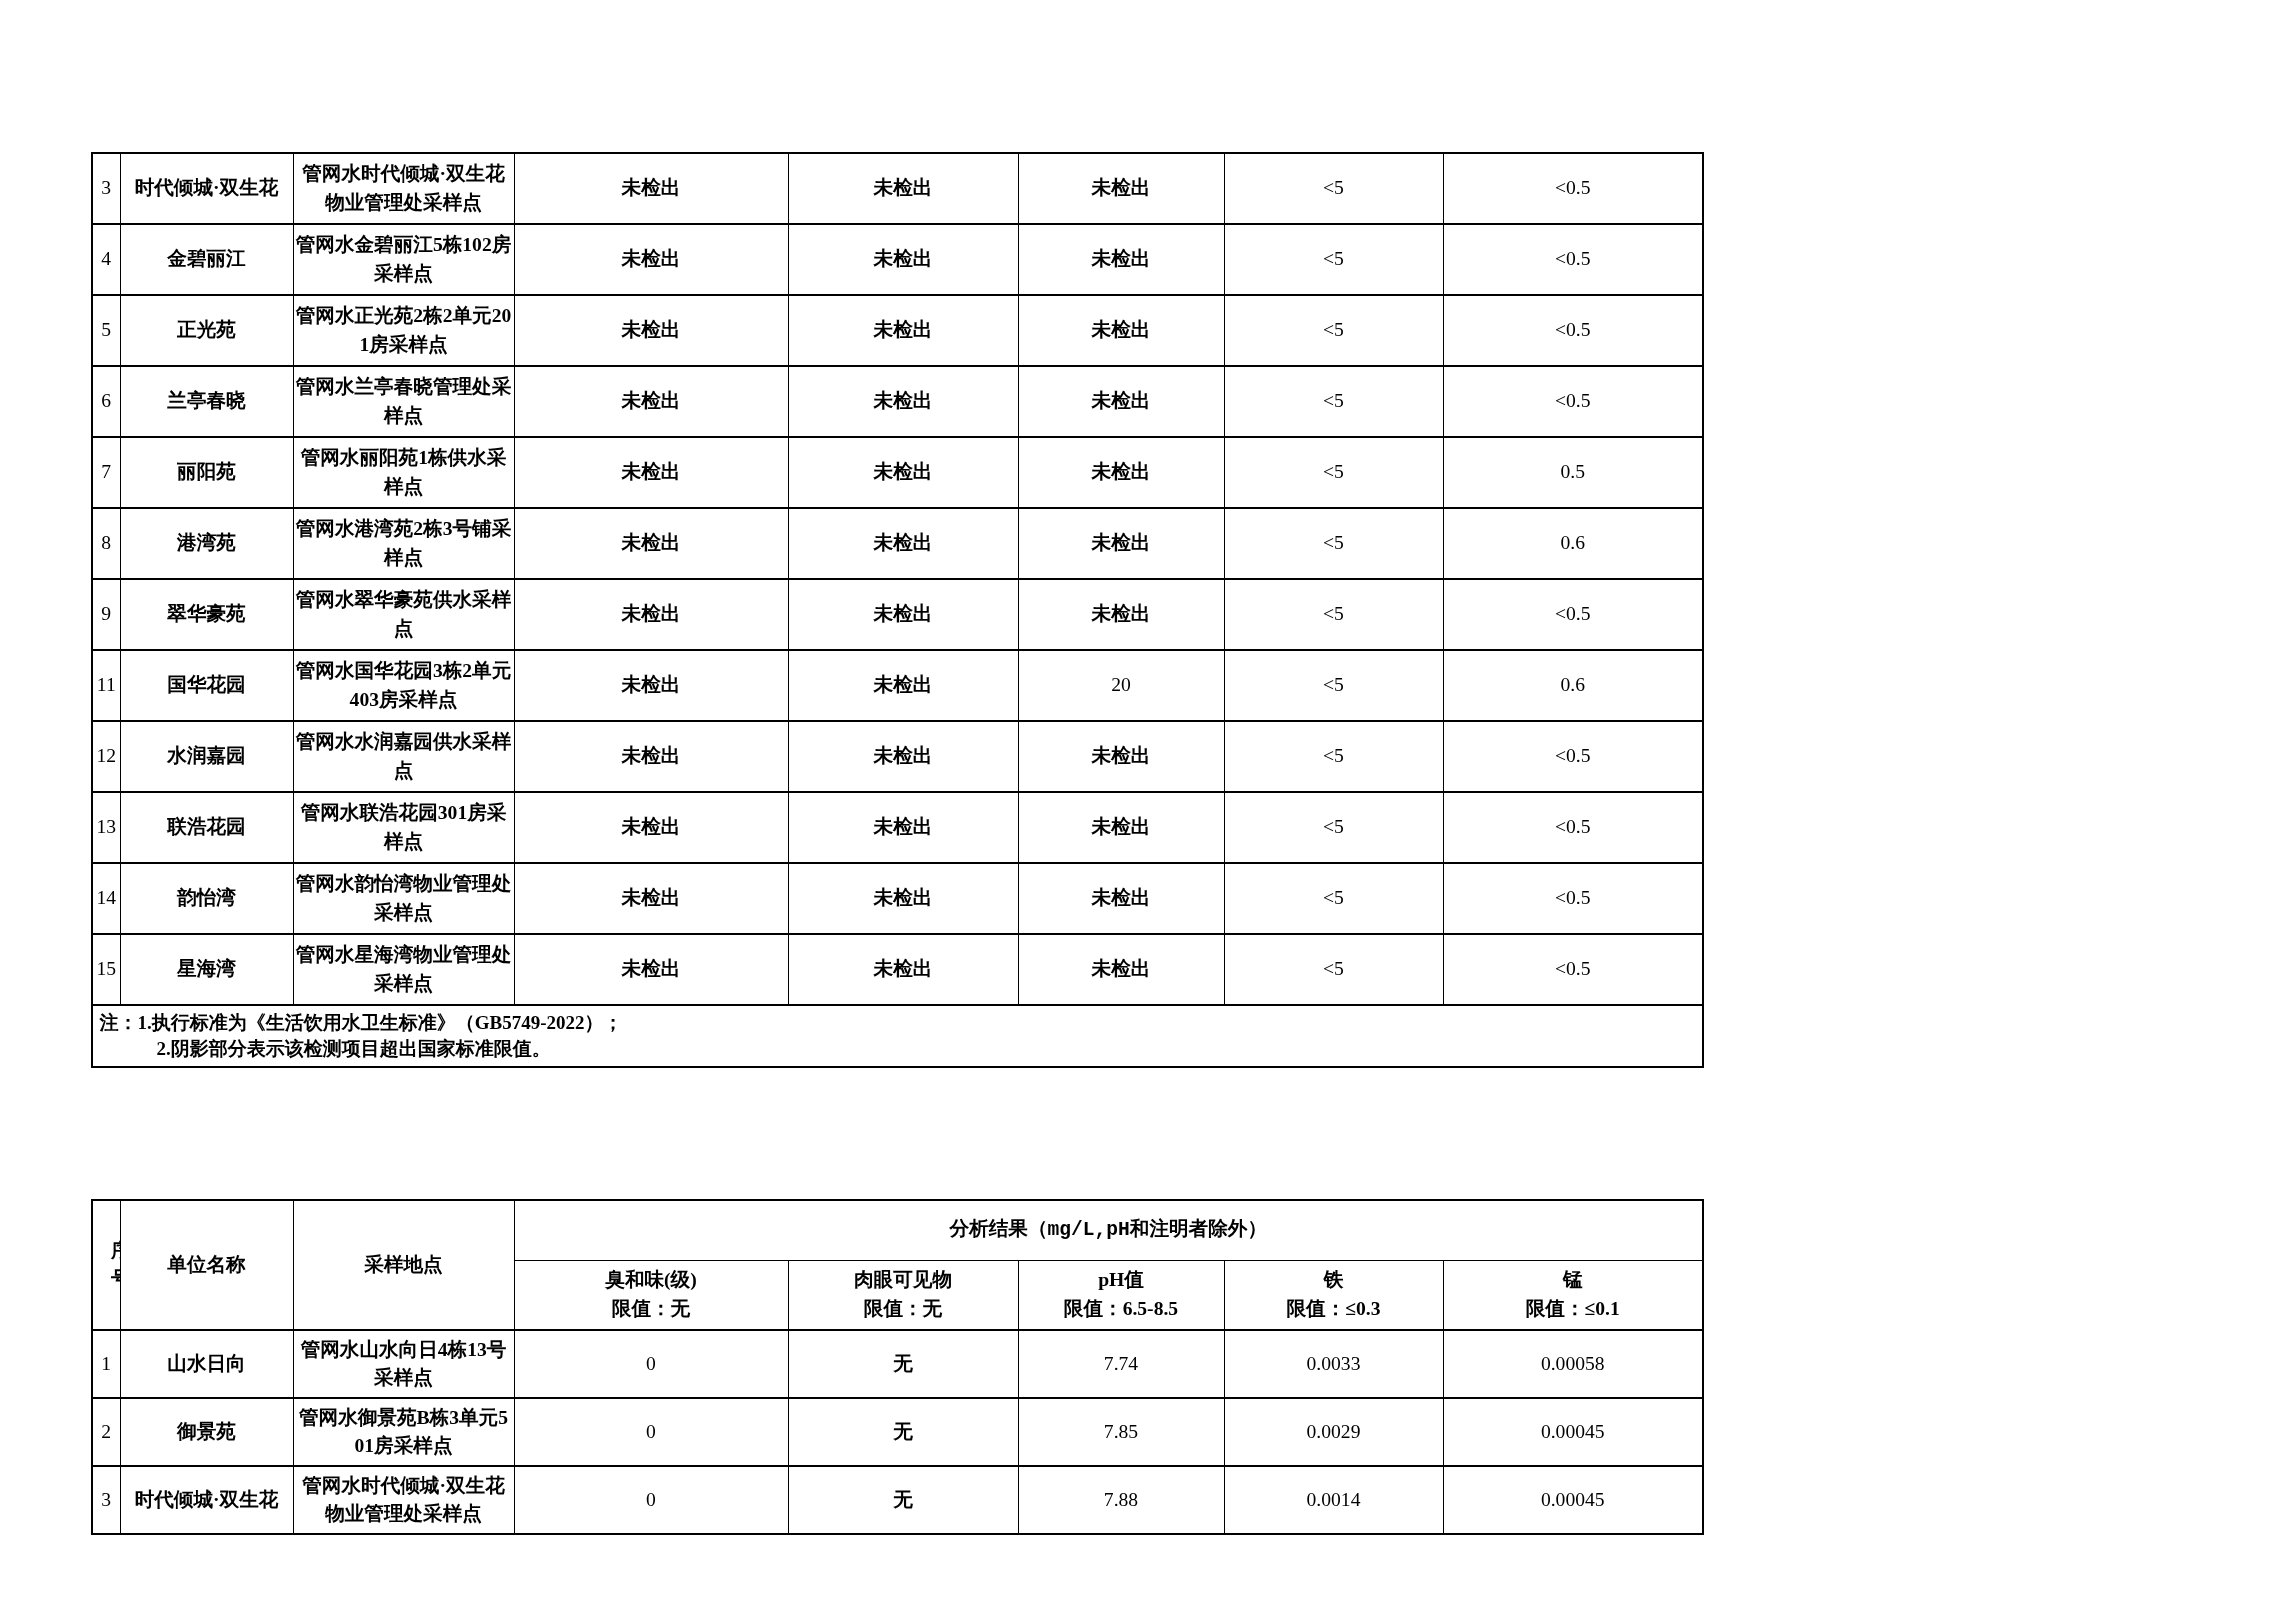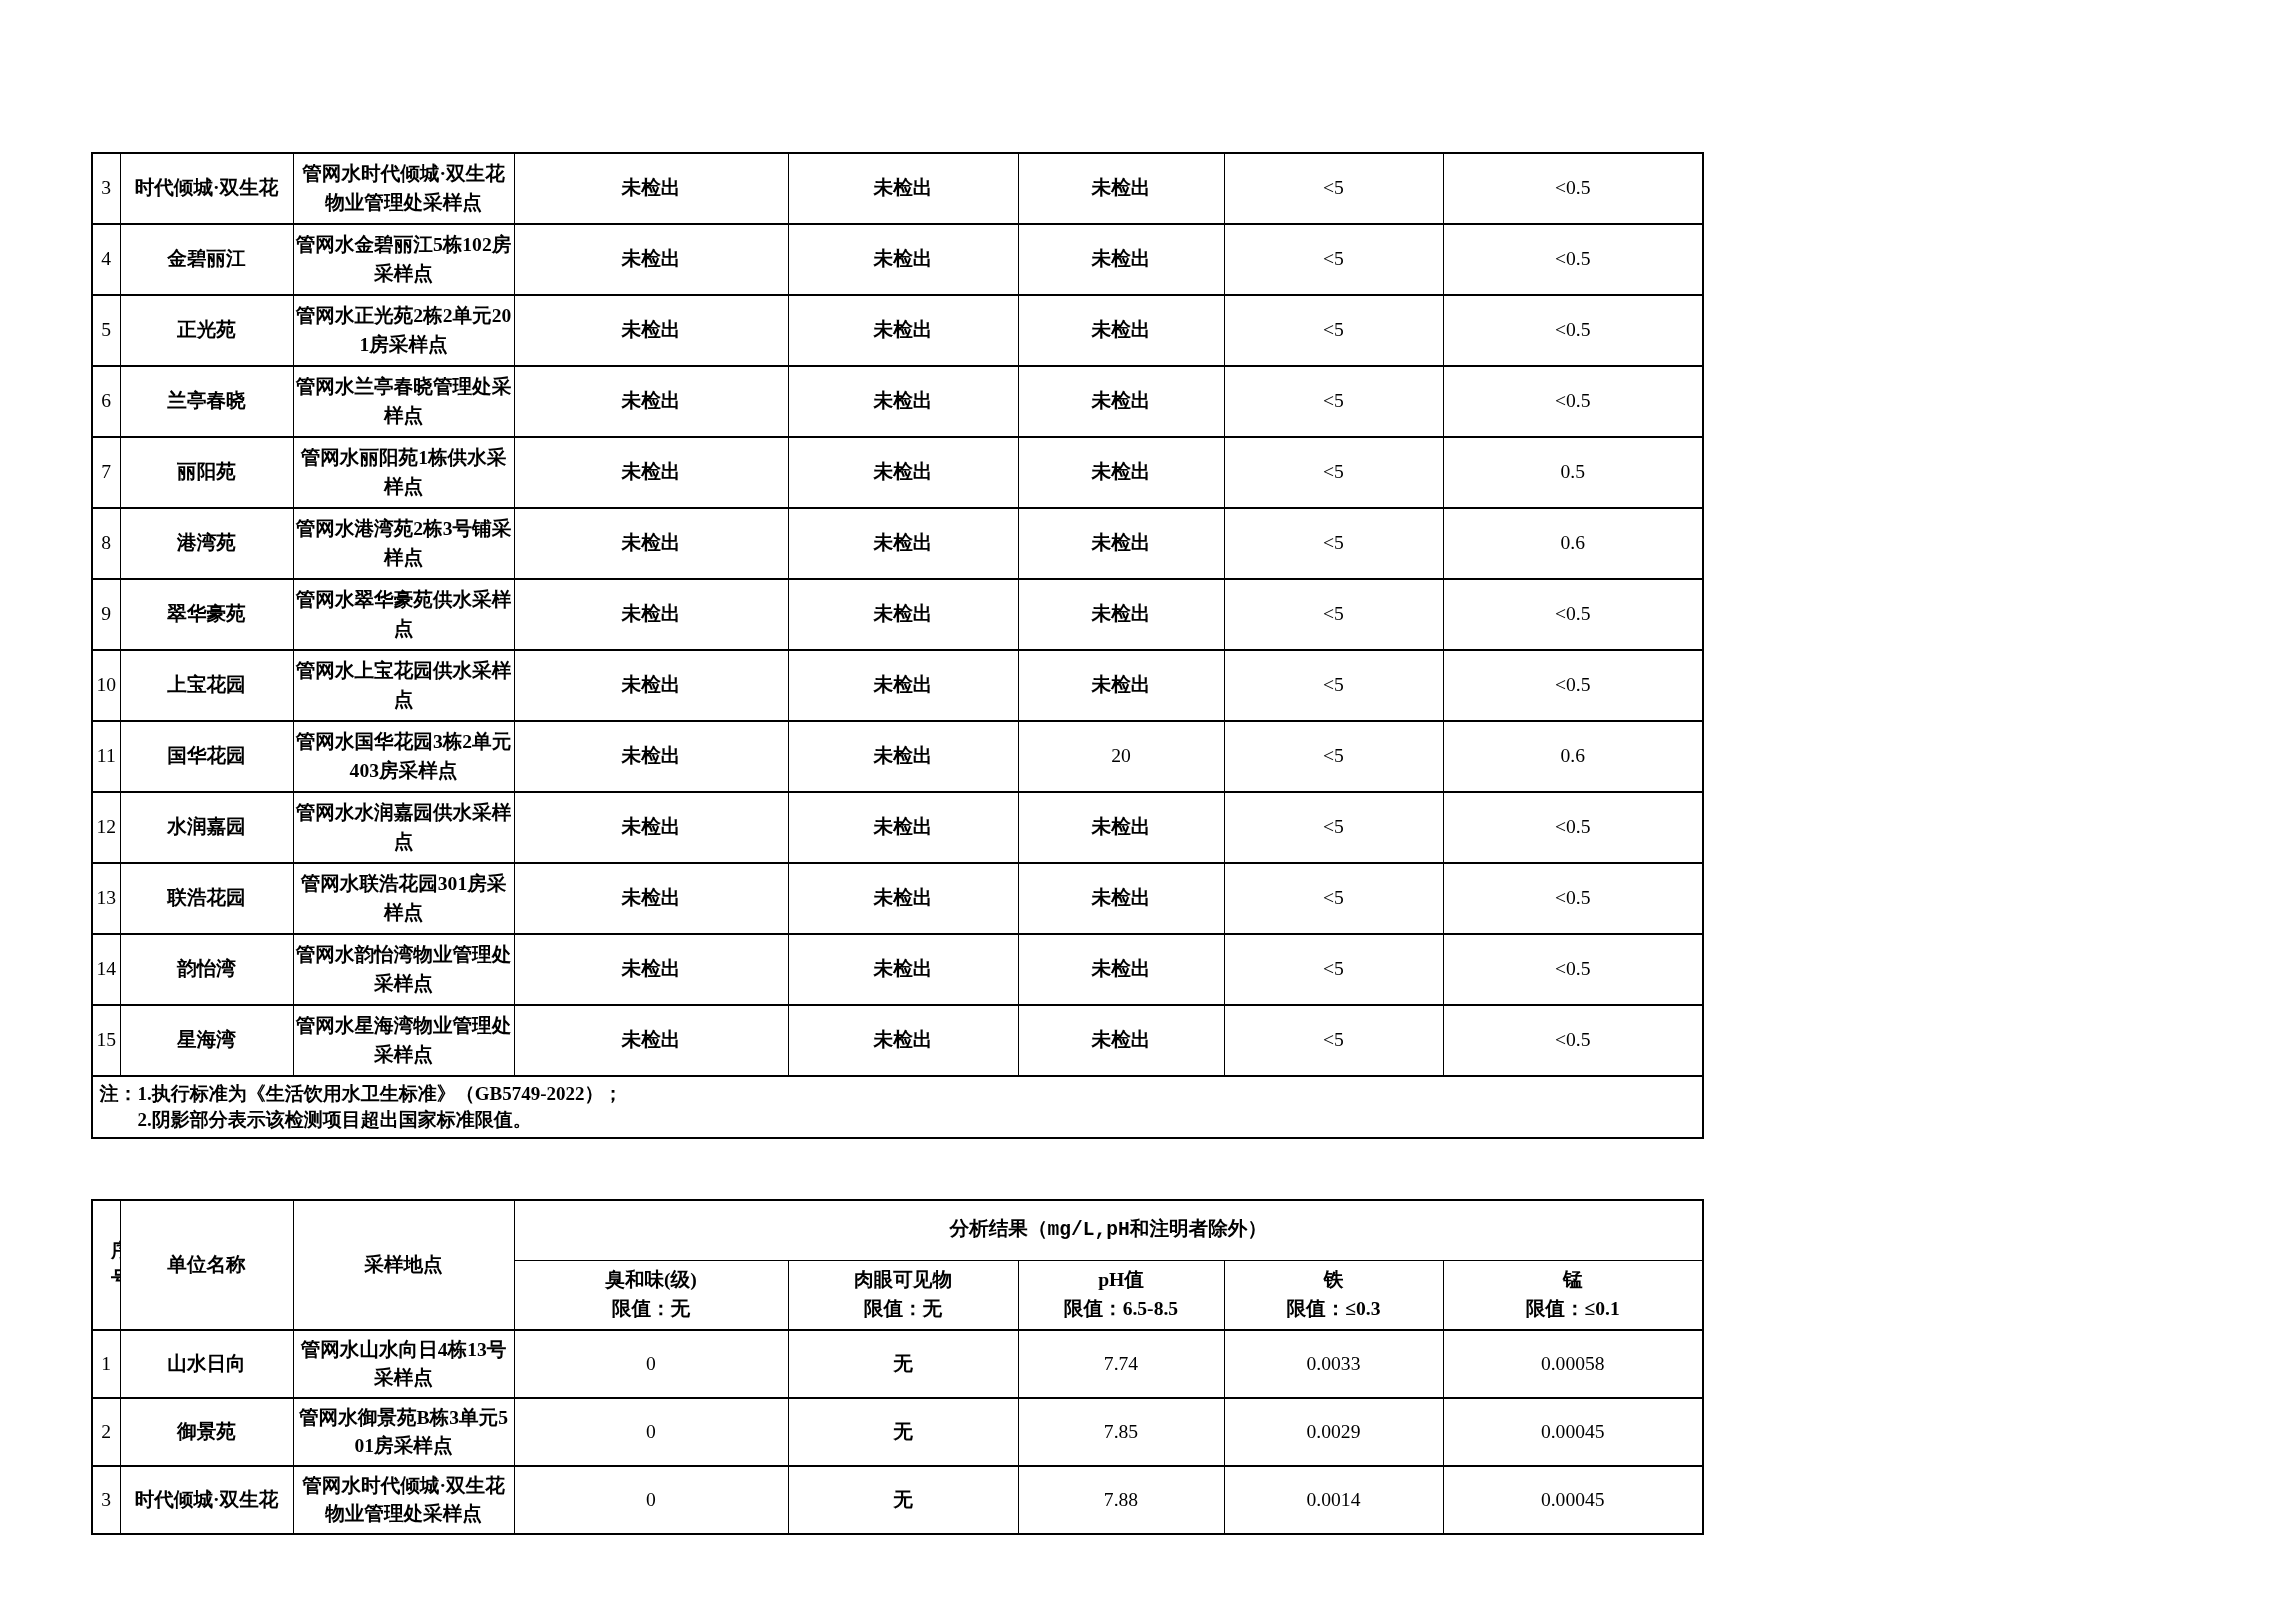--- a/index.html
+++ b/index.html
@@ -39,21 +39,21 @@
 
   #table1 tr.data-row { height: 71px; }
   #table1 tr.notes-row { height: 58px; border-radius: 16px; }
   #table1 td.notes-cell {
     text-align: left;
     vertical-align: middle;
     padding: 3.9px 6.5px;
     font-size: 19px;
     line-height: 26px;
   }
-  #table1 .note-line-2 { margin-left: 38px; }
+  #table1 .note-line-2 { margin-left: 57px; }
 
   #table2 tr.group-row { height: 60px; }
   #table2 tr.sub-row  { height: 70px; }
   #table2 tr.data-row { height: 68px; }
   #table2 td.group-cell { border-bottom-width: 1.3px; font-family: Liberation Mono, monospace; }
   #table2 tr.sub-row td { border-top-width: 1.3px; margin-left: 16px; }
   #table2 td.seq-header { padding: 0 18px; }
   .sub-line { display: block; }
 
   .title {
@@ -156,30 +156,20 @@
           <td>9</td>
           <td class="cjk">翠华豪苑</td>
           <td class="cjk">管网水翠华豪苑供水采样点</td>
           <td class="cjk">未检出</td>
           <td class="cjk">未检出</td>
           <td class="cjk">未检出</td>
           <td>&lt;5</td>
           <td>&lt;0.5</td>
         </tr>
 
-        <tr class="data-row">
-          <td>10</td>
-          <td class="cjk">上宝花园</td>
-          <td class="cjk">管网水上宝花园供水采样点</td>
-          <td class="cjk">未检出</td>
-          <td class="cjk">未检出</td>
-          <td class="cjk">未检出</td>
-          <td>&lt;5</td>
-          <td>&lt;0.5</td>
-        </tr>
 
         <tr class="data-row">
           <td>11</td>
           <td class="cjk">国华花园</td>
           <td class="cjk">管网水国华花园3栋2单元403房采样点</td>
           <td class="cjk">未检出</td>
           <td class="cjk">未检出</td>
           <td>20</td>
           <td>&lt;5</td>
           <td>0.6</td>

